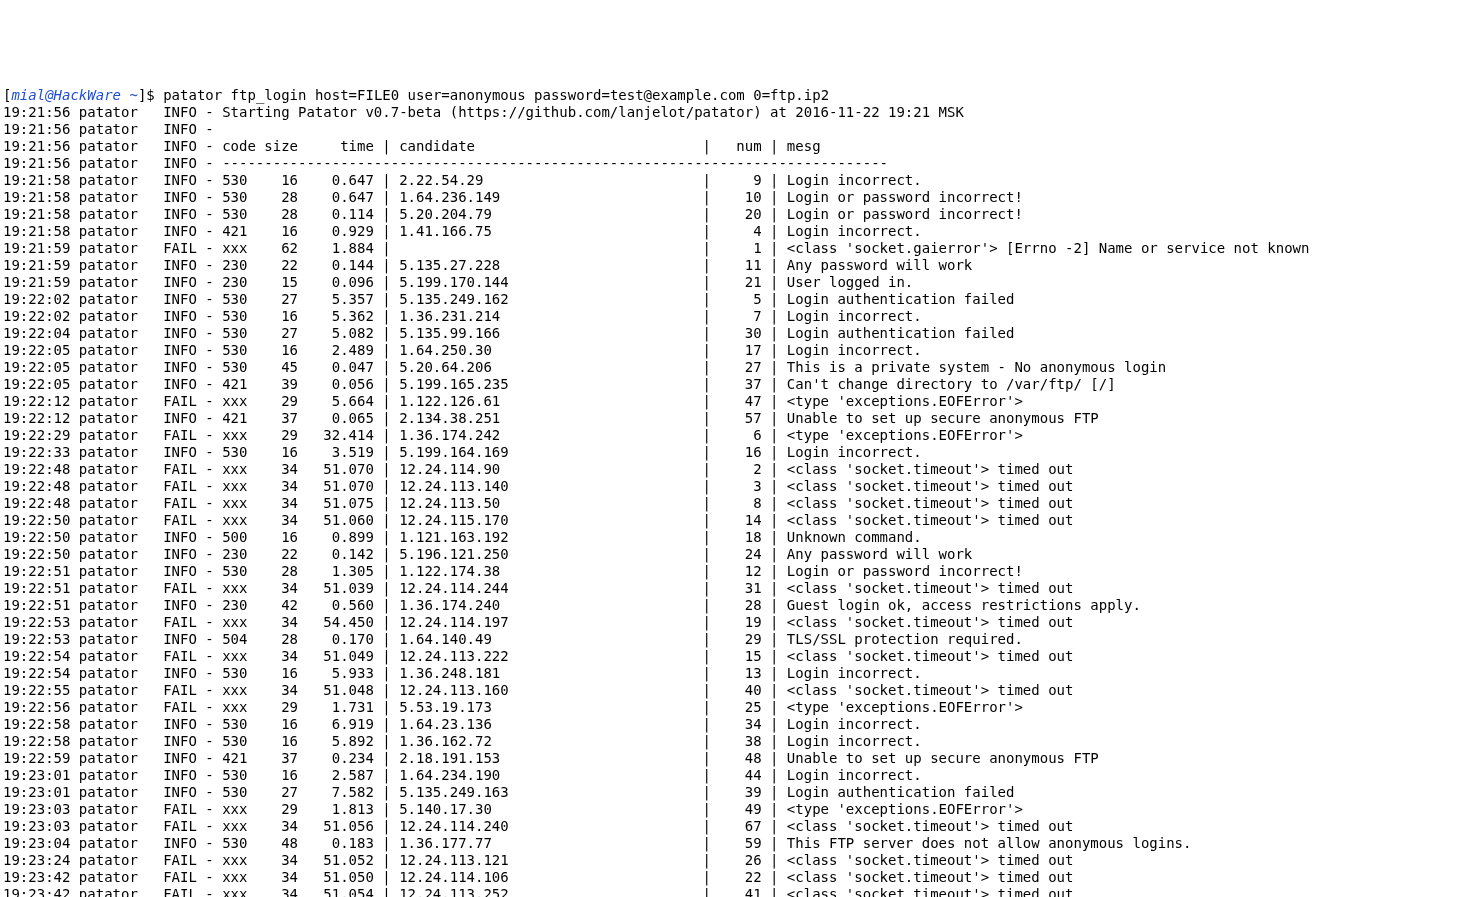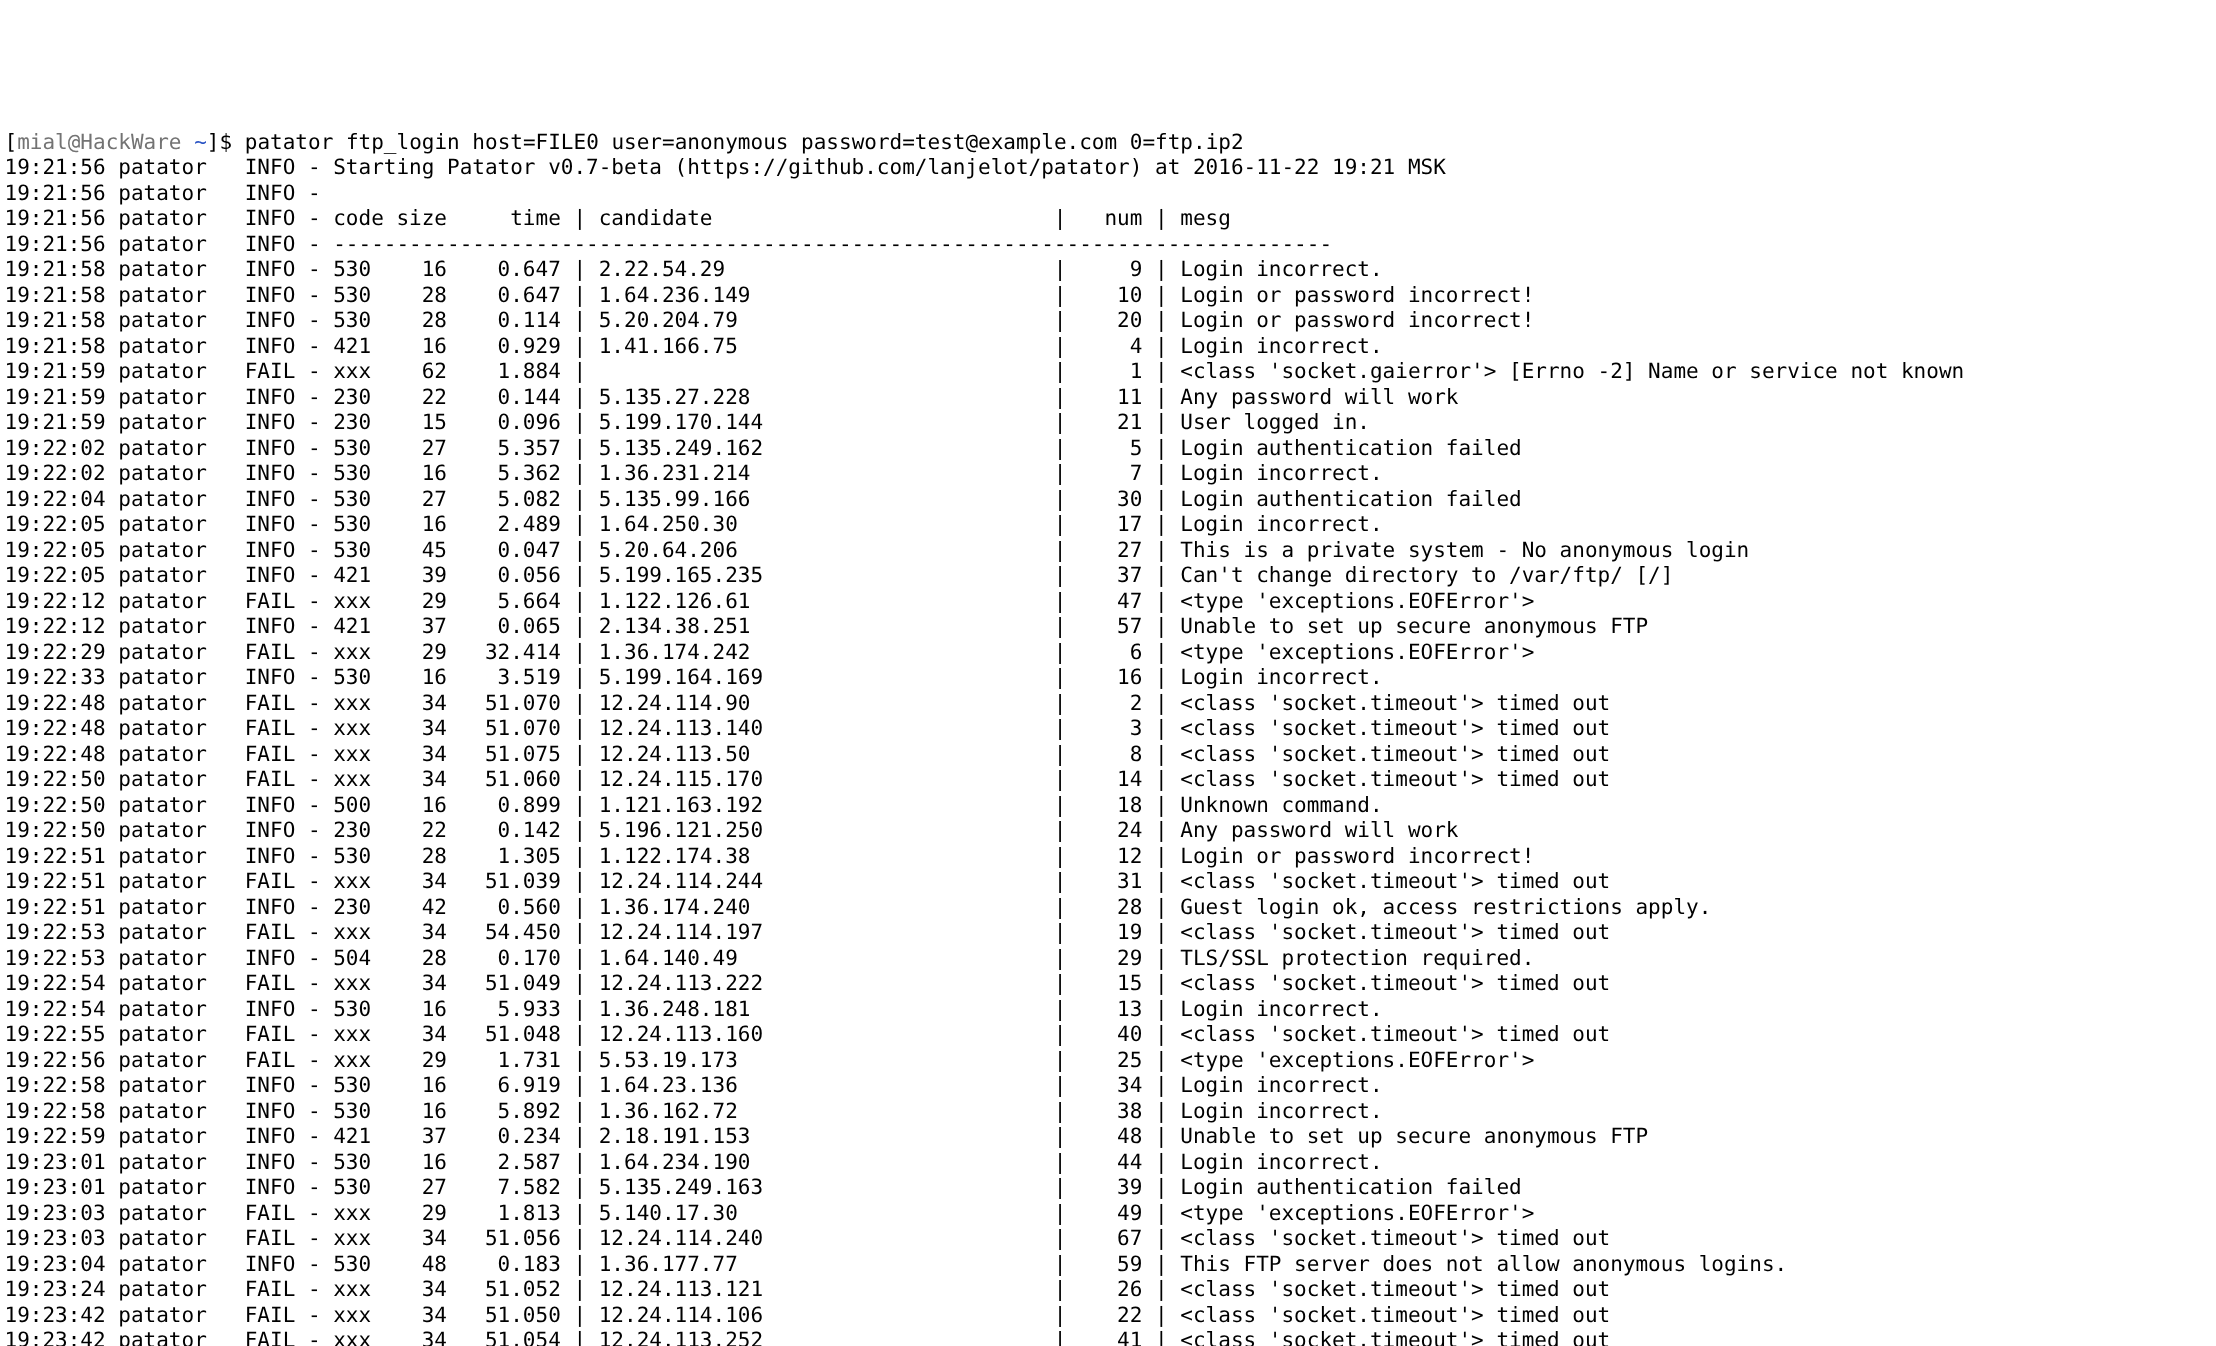--- a/index.html
+++ b/index.html
@@ -14,21 +14,21 @@
     overflow: hidden;
     width: 1477px;
     height: 897px;
   }
   .term {
     padding: 2px 0 0 3px;
   }
   .row {
     display: block;
   }
-  .prompt-green { color: #737373; }
+  .prompt-green { color: #1d4ed8; font-style: italic; }
   .prompt-blue  { color: #2a54c4; }
 </style>
 </head>
 <body>
 
 
 
 <div class="term" id="term"><span class="row">[<span class="prompt-green">mial@HackWare</span> <span class="prompt-blue">~</span>]$ <span>patator ftp_login host=FILE0 user=anonymous password=test@example.com 0=ftp.ip2</span></span><span class="row">19:21:56 patator   INFO - Starting Patator v0.7-beta (https://github.com/lanjelot/patator) at 2016-11-22 19:21 MSK</span><span class="row">19:21:56 patator   INFO -</span><span class="row">19:21:56 patator   INFO - code size     time | candidate                           |   num | mesg</span><span class="row">19:21:56 patator   INFO - -------------------------------------------------------------------------------</span><span class="row">19:21:58 patator   INFO - 530    16    0.647 | 2.22.54.29                          |     9 | Login incorrect.</span><span class="row">19:21:58 patator   INFO - 530    28    0.647 | 1.64.236.149                        |    10 | Login or password incorrect!</span><span class="row">19:21:58 patator   INFO - 530    28    0.114 | 5.20.204.79                         |    20 | Login or password incorrect!</span><span class="row">19:21:58 patator   INFO - 421    16    0.929 | 1.41.166.75                         |     4 | Login incorrect.</span><span class="row">19:21:59 patator   FAIL - xxx    62    1.884 |                                     |     1 | &lt;class 'socket.gaierror'&gt; [Errno -2] Name or service not known</span><span class="row">19:21:59 patator   INFO - 230    22    0.144 | 5.135.27.228                        |    11 | Any password will work</span><span class="row">19:21:59 patator   INFO - 230    15    0.096 | 5.199.170.144                       |    21 | User logged in.</span><span class="row">19:22:02 patator   INFO - 530    27    5.357 | 5.135.249.162                       |     5 | Login authentication failed</span><span class="row">19:22:02 patator   INFO - 530    16    5.362 | 1.36.231.214                        |     7 | Login incorrect.</span><span class="row">19:22:04 patator   INFO - 530    27    5.082 | 5.135.99.166                        |    30 | Login authentication failed</span><span class="row">19:22:05 patator   INFO - 530    16    2.489 | 1.64.250.30                         |    17 | Login incorrect.</span><span class="row">19:22:05 patator   INFO - 530    45    0.047 | 5.20.64.206                         |    27 | This is a private system - No anonymous login</span><span class="row">19:22:05 patator   INFO - 421    39    0.056 | 5.199.165.235                       |    37 | Can't change directory to /var/ftp/ [/]</span><span class="row">19:22:12 patator   FAIL - xxx    29    5.664 | 1.122.126.61                        |    47 | &lt;type 'exceptions.EOFError'&gt;</span><span class="row">19:22:12 patator   INFO - 421    37    0.065 | 2.134.38.251                        |    57 | Unable to set up secure anonymous FTP</span><span class="row">19:22:29 patator   FAIL - xxx    29   32.414 | 1.36.174.242                        |     6 | &lt;type 'exceptions.EOFError'&gt;</span><span class="row">19:22:33 patator   INFO - 530    16    3.519 | 5.199.164.169                       |    16 | Login incorrect.</span><span class="row">19:22:48 patator   FAIL - xxx    34   51.070 | 12.24.114.90                        |     2 | &lt;class 'socket.timeout'&gt; timed out</span><span class="row">19:22:48 patator   FAIL - xxx    34   51.070 | 12.24.113.140                       |     3 | &lt;class 'socket.timeout'&gt; timed out</span><span class="row">19:22:48 patator   FAIL - xxx    34   51.075 | 12.24.113.50                        |     8 | &lt;class 'socket.timeout'&gt; timed out</span><span class="row">19:22:50 patator   FAIL - xxx    34   51.060 | 12.24.115.170                       |    14 | &lt;class 'socket.timeout'&gt; timed out</span><span class="row">19:22:50 patator   INFO - 500    16    0.899 | 1.121.163.192                       |    18 | Unknown command.</span><span class="row">19:22:50 patator   INFO - 230    22    0.142 | 5.196.121.250                       |    24 | Any password will work</span><span class="row">19:22:51 patator   INFO - 530    28    1.305 | 1.122.174.38                        |    12 | Login or password incorrect!</span><span class="row">19:22:51 patator   FAIL - xxx    34   51.039 | 12.24.114.244                       |    31 | &lt;class 'socket.timeout'&gt; timed out</span><span class="row">19:22:51 patator   INFO - 230    42    0.560 | 1.36.174.240                        |    28 | Guest login ok, access restrictions apply.</span><span class="row">19:22:53 patator   FAIL - xxx    34   54.450 | 12.24.114.197                       |    19 | &lt;class 'socket.timeout'&gt; timed out</span><span class="row">19:22:53 patator   INFO - 504    28    0.170 | 1.64.140.49                         |    29 | TLS/SSL protection required.</span><span class="row">19:22:54 patator   FAIL - xxx    34   51.049 | 12.24.113.222                       |    15 | &lt;class 'socket.timeout'&gt; timed out</span><span class="row">19:22:54 patator   INFO - 530    16    5.933 | 1.36.248.181                        |    13 | Login incorrect.</span><span class="row">19:22:55 patator   FAIL - xxx    34   51.048 | 12.24.113.160                       |    40 | &lt;class 'socket.timeout'&gt; timed out</span><span class="row">19:22:56 patator   FAIL - xxx    29    1.731 | 5.53.19.173                         |    25 | &lt;type 'exceptions.EOFError'&gt;</span><span class="row">19:22:58 patator   INFO - 530    16    6.919 | 1.64.23.136                         |    34 | Login incorrect.</span><span class="row">19:22:58 patator   INFO - 530    16    5.892 | 1.36.162.72                         |    38 | Login incorrect.</span><span class="row">19:22:59 patator   INFO - 421    37    0.234 | 2.18.191.153                        |    48 | Unable to set up secure anonymous FTP</span><span class="row">19:23:01 patator   INFO - 530    16    2.587 | 1.64.234.190                        |    44 | Login incorrect.</span><span class="row">19:23:01 patator   INFO - 530    27    7.582 | 5.135.249.163                       |    39 | Login authentication failed</span><span class="row">19:23:03 patator   FAIL - xxx    29    1.813 | 5.140.17.30                         |    49 | &lt;type 'exceptions.EOFError'&gt;</span><span class="row">19:23:03 patator   FAIL - xxx    34   51.056 | 12.24.114.240                       |    67 | &lt;class 'socket.timeout'&gt; timed out</span><span class="row">19:23:04 patator   INFO - 530    48    0.183 | 1.36.177.77                         |    59 | This FTP server does not allow anonymous logins.</span><span class="row">19:23:24 patator   FAIL - xxx    34   51.052 | 12.24.113.121                       |    26 | &lt;class 'socket.timeout'&gt; timed out</span><span class="row">19:23:42 patator   FAIL - xxx    34   51.050 | 12.24.114.106                       |    22 | &lt;class 'socket.timeout'&gt; timed out</span><span class="row">19:23:42 patator   FAIL - xxx    34   51.054 | 12.24.113.252                       |    41 | &lt;class 'socket.timeout'&gt; timed out</span></div>
 
 

